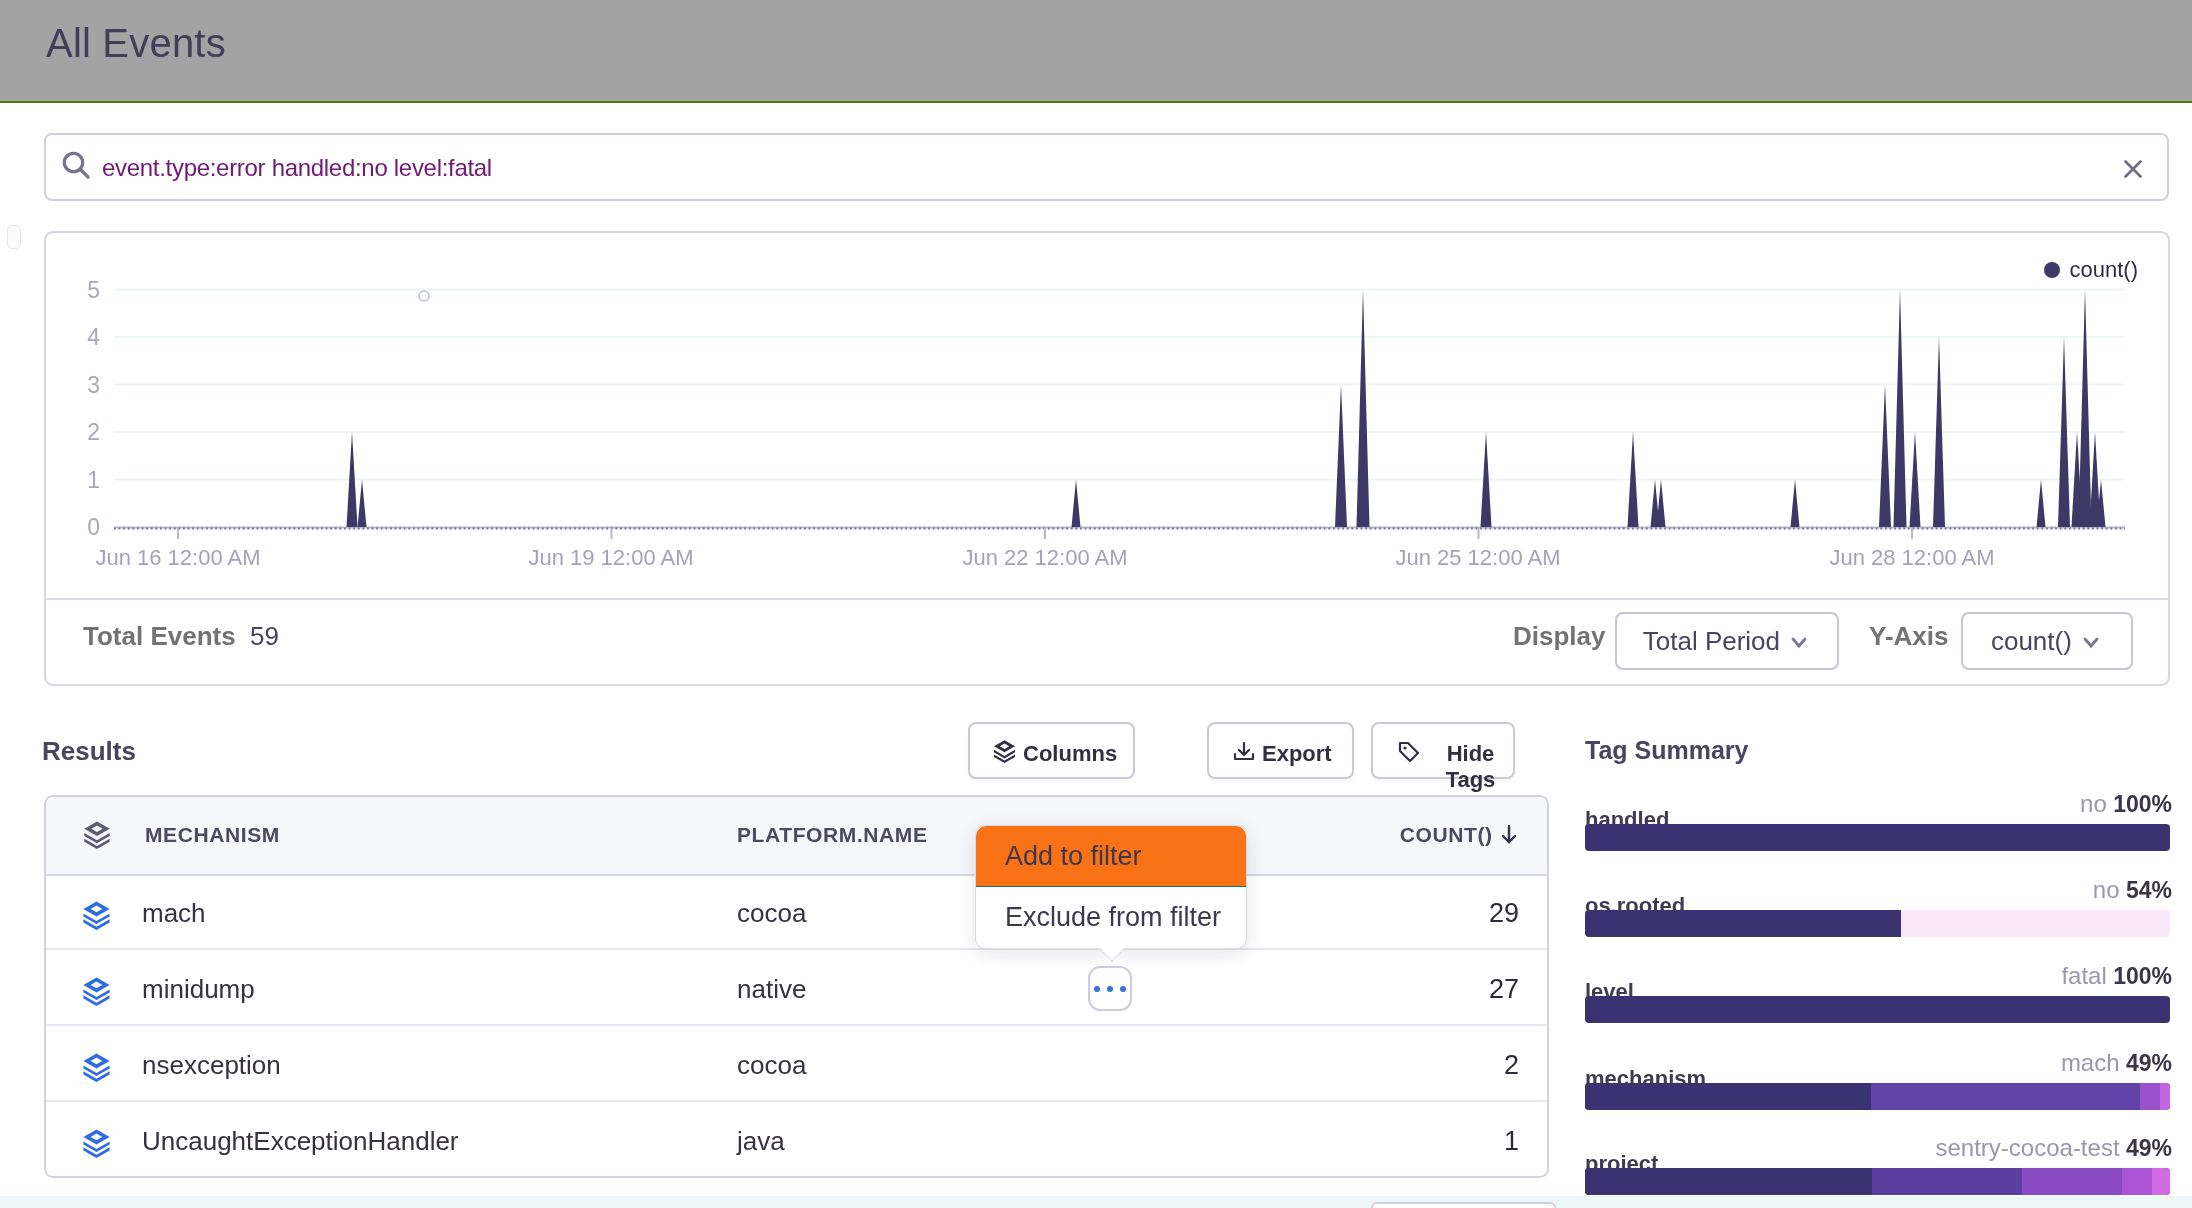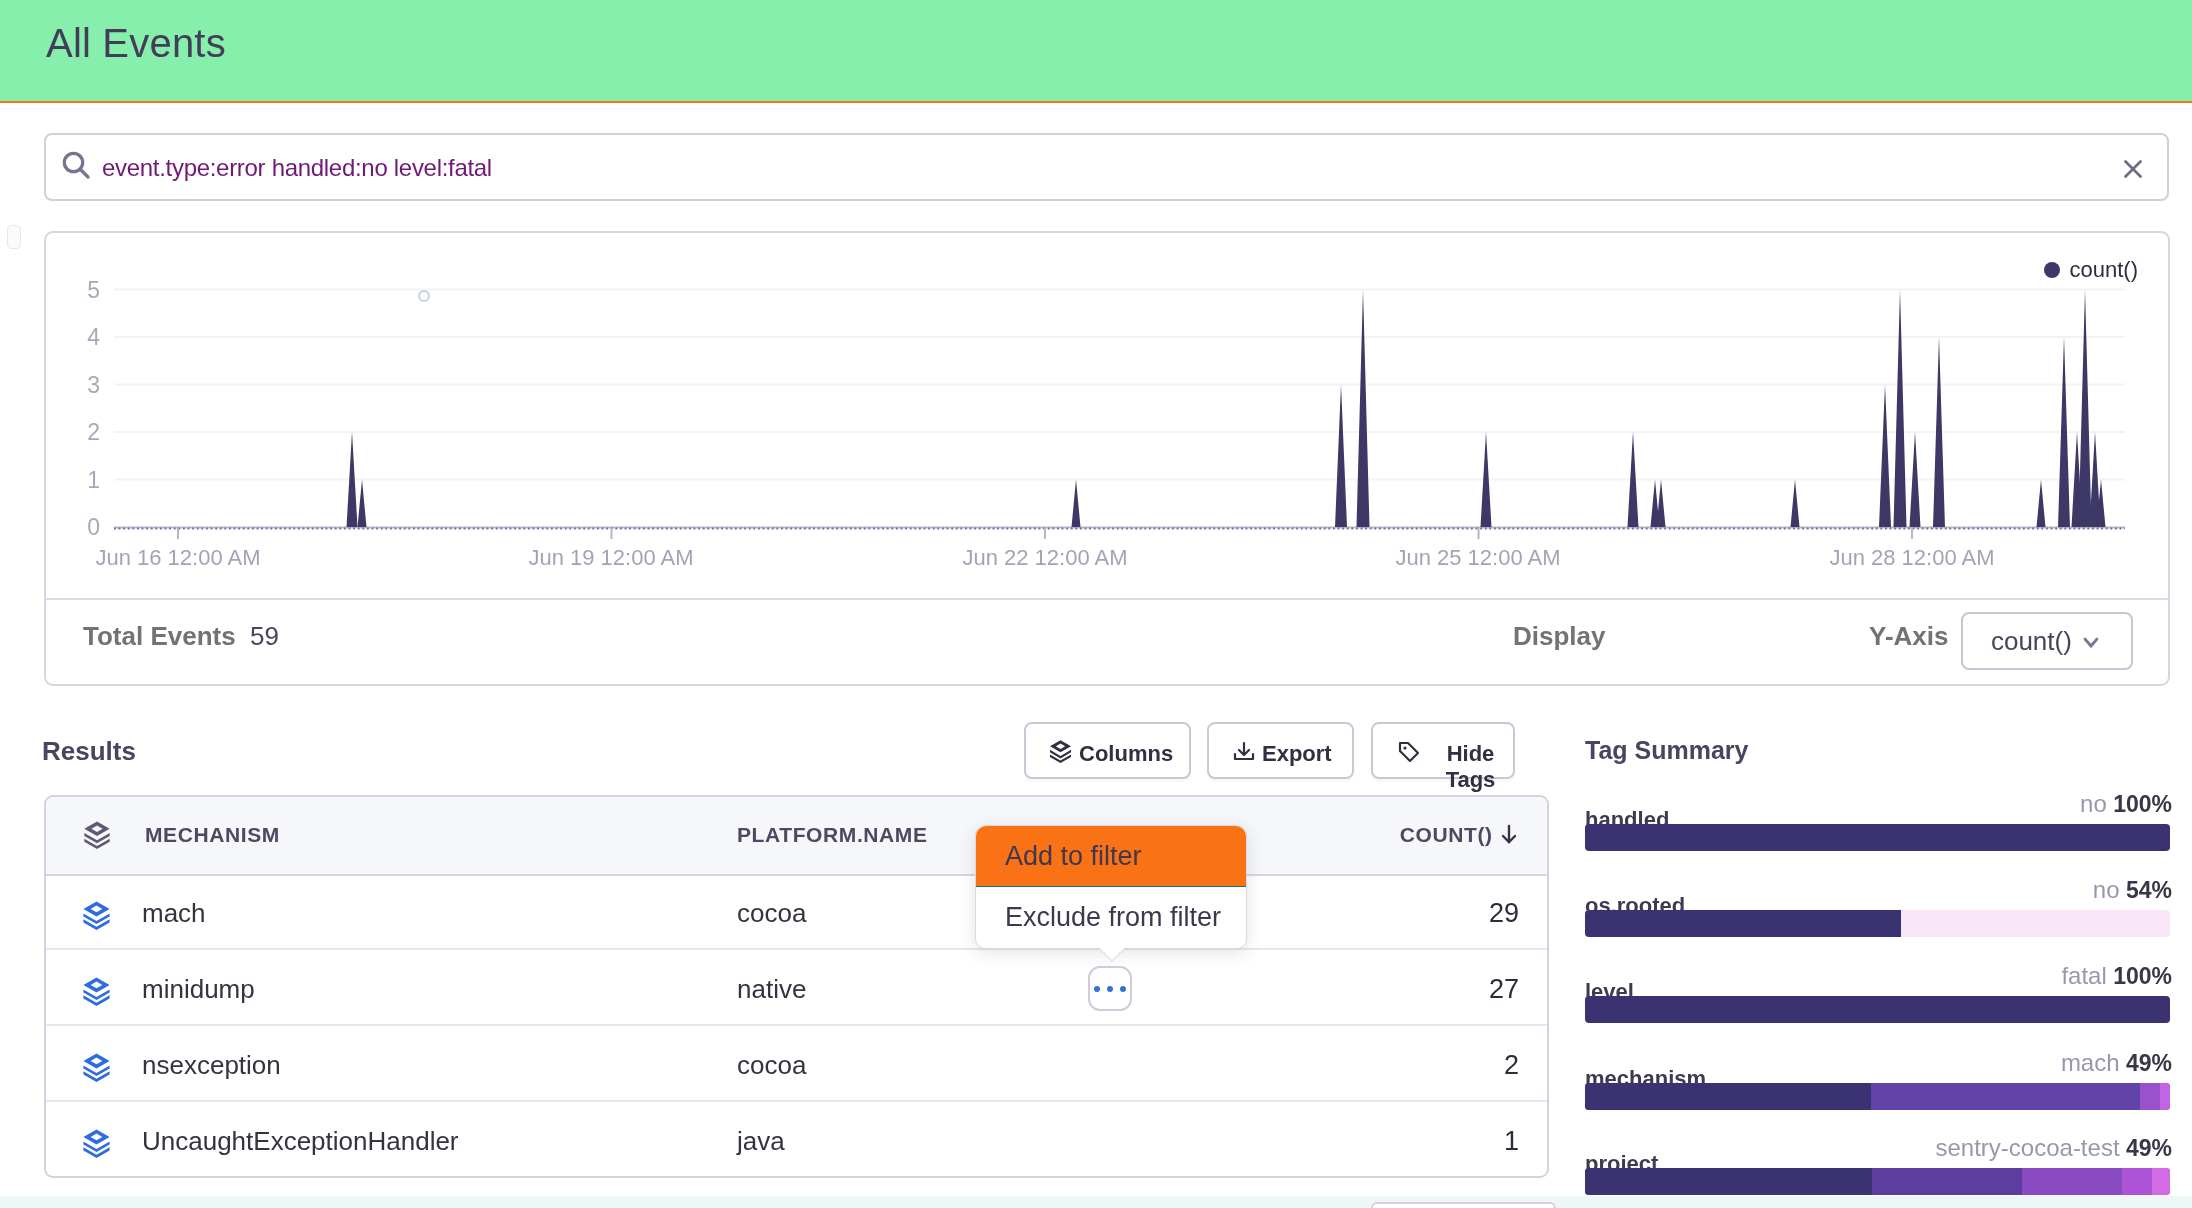--- a/index.html
+++ b/index.html
@@ -1,21 +1,21 @@
 <!DOCTYPE html>
 <html><head>
 <meta charset="utf-8">
 <style>
 * { margin:0; padding:0; box-sizing:border-box; }
 html,body { width:2192px; height:1208px; overflow:hidden; background:#fff;
   font-family:"Liberation Sans", sans-serif; }
 .abs { position:absolute; }
 #page { position:relative; width:2192px; height:1208px; }
 #header { position:absolute; left:0; top:0; width:2192px; height:103px;
-  background:#86efac; border-bottom:2px solid #f97316; }
+  background:#a3a3a3; border-bottom:2px solid #4d7c0f; }
 #title { position:absolute; left:46px; top:21px; font-size:40px; font-weight:400;
   color:#423d59; letter-spacing:0.2px; }
 #sidetab { position:absolute; left:7px; top:225px; width:14px; height:24px;
   background:#fbfbfc; border:1px solid #e7e5ee; border-radius:5px; }
 #searchbox { position:absolute; left:44px; top:133px; width:2125px; height:68px;
   background:#fff; border:2px solid #d2cfdd; border-radius:8px; }
 #searchtext { position:absolute; left:56px; top:19px; font-size:24px; letter-spacing:-0.3px; color:#701a75; }
 #panel { position:absolute; left:44px; top:231px; width:2126px; height:455px;
   background:#fff; border:2px solid #d8d5e2; border-radius:9px; }
 #chartsvg { position:absolute; left:-2px; top:-2px; }
@@ -140,31 +140,36 @@
   <div id="legend"><span class="dot"></span>count()</div>
   <div class="xlabel" style="left:132px">Jun 16 12:00 AM</div>
   <div class="xlabel" style="left:565px">Jun 19 12:00 AM</div>
   <div class="xlabel" style="left:999px">Jun 22 12:00 AM</div>
   <div class="xlabel" style="left:1432px">Jun 25 12:00 AM</div>
   <div class="xlabel" style="left:1866px">Jun 28 12:00 AM</div>
   <div id="chartfooter">
     <span class="flabel abs" style="left:37px;top:21px">Total Events</span>
     <span class="abs" style="left:204px;top:21px;font-size:26px;color:#4a4460">59</span>
     <span class="flabel abs" style="left:1467px;top:21px">Display</span>
+    <div class="selbtn" style="left:1569px;top:12px;width:224px;line-height:54px">Total Period
+      <svg class="chev" viewBox="0 0 24 24" fill="none" stroke="#7b7692" stroke-width="2.8" stroke-linecap="round">
+            <polyline points="6,9 12,16 18,9"></polyline>
+          </svg>
+    </div>
     <span class="flabel abs" style="left:1823px;top:21px">Y-Axis</span>
     <div class="selbtn" style="left:1915px;top:12px;width:172px;line-height:54px">count()
       <svg class="chev" viewBox="0 0 24 24" fill="none" stroke="#7b7692" stroke-width="2.8" stroke-linecap="round">
             <polyline points="6,9 12,16 18,9"></polyline>
           </svg>
     </div>
   </div>
 </div>
 
 <div id="results-h">Results</div>
-<div class="toolbtn" style="left:1024px;width:167px;">
+<div class="toolbtn" style="left:968px;width:167px;">
   <svg class="abs" style="left:23px;top:15px" width="23" height="25" viewBox="0 0 24 26" fill="#332e41">
     <path fill-rule="evenodd" d="M12 1.2 L23 7.5 12 13.8 1 7.5 Z M12 4.7 L16.9 7.5 12 10.3 7.1 7.5 Z"></path>
         <path d="M1 11.3 L12 17.6 23 11.3 23 13.9 12 20.2 1 13.9 Z"></path>
         <path d="M1 16.2 L12 22.5 23 16.2 23 18.8 12 25.1 1 18.8 Z"></path>
   </svg>
   <span class="abs" style="left:53px;top:17px">Columns</span>
 </div>
 <div class="toolbtn" style="left:1207px;width:147px;">
   <svg class="abs" style="left:23px;top:16px" width="24" height="24" viewBox="0 0 24 24" fill="none" stroke="#332e41" stroke-width="2.2" stroke-linecap="round" stroke-linejoin="round">
     <line x1="12" y1="3" x2="12" y2="14"></line>

